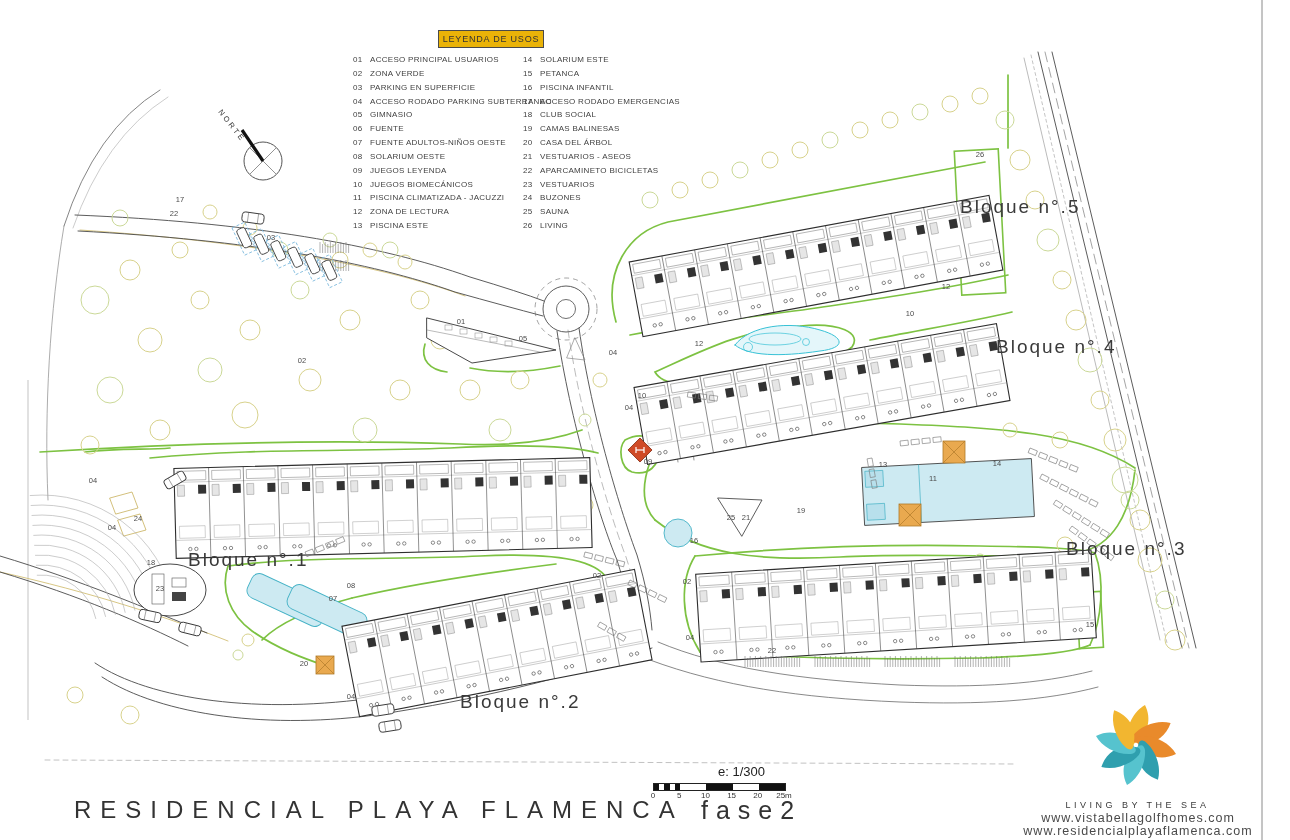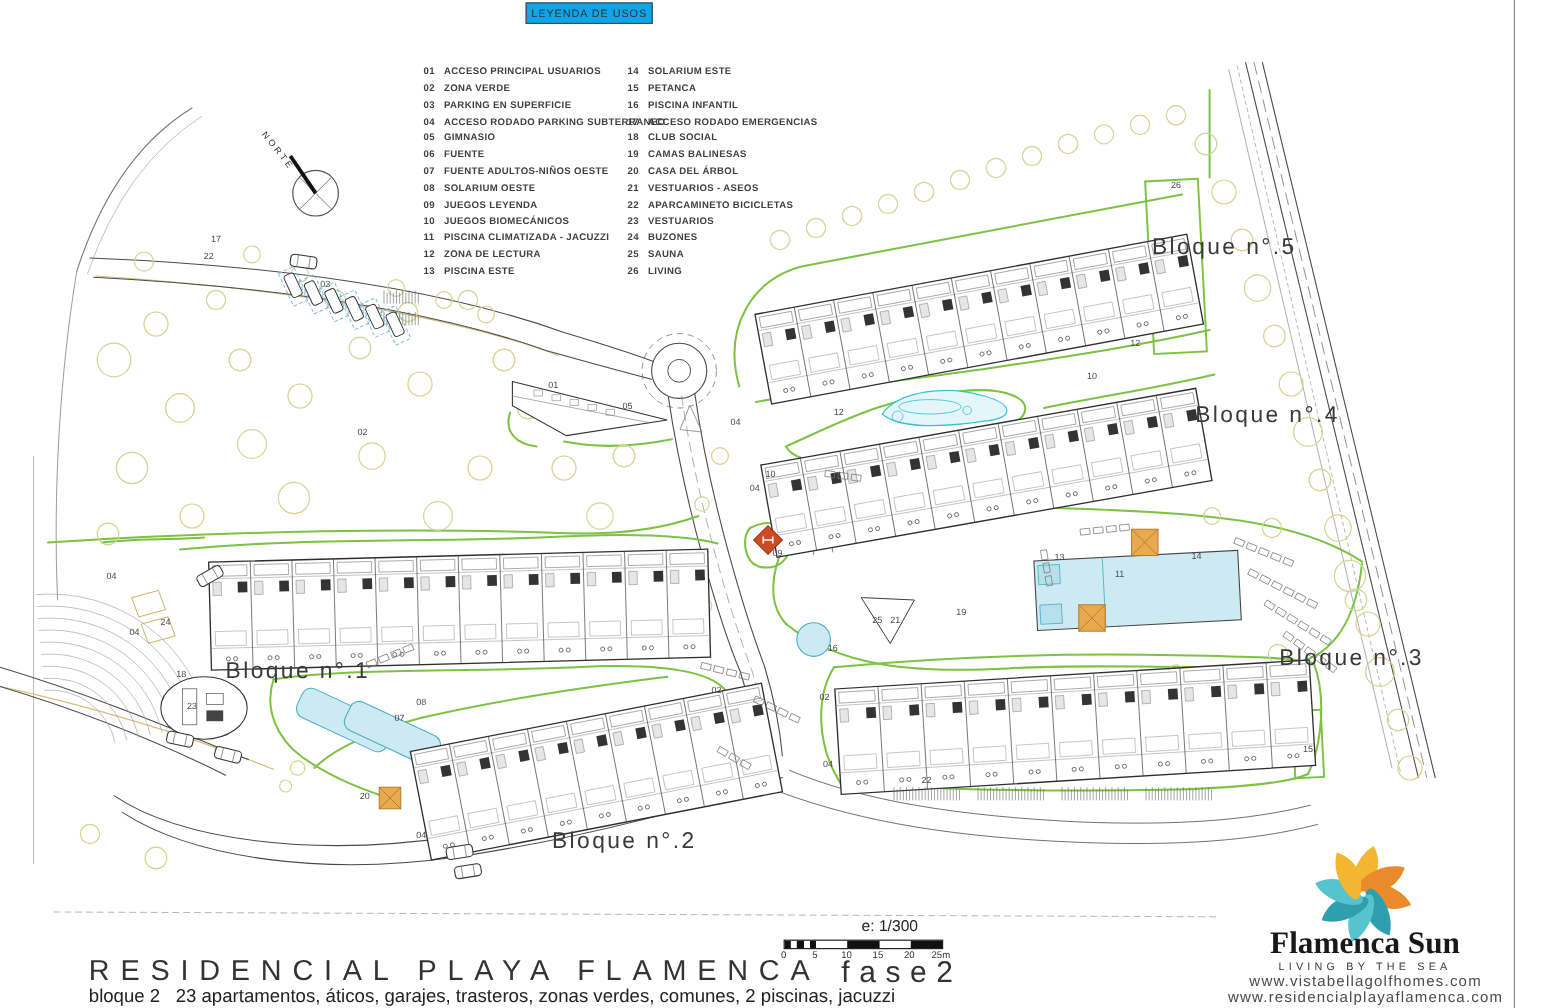--- a/index.html
+++ b/index.html
@@ -1,25 +1,25 @@
 <!DOCTYPE html>
 <html><head>
 <meta charset="utf-8">
 <style>
   html,body{margin:0;padding:0;background:#fff;}
   #page{position:relative;width:1290px;height:840px;background:#fff;overflow:hidden;
         font-family:"Liberation Sans",sans-serif;color:#3c3c3c;}
   #plan-svg{position:absolute;left:0;top:0;}
   
-  #legend-title{position:absolute;left:438px;top:2px;width:104px;height:16px;border:1px solid #4a4a4a;
-    font-size:9px;letter-spacing:.8px;text-align:center;line-height:16px;color:#333;background:#0ea5e9;}
+  #legend-title{position:absolute;left:438px;top:30px;width:104px;height:16px;border:1px solid #4a4a4a;
+    font-size:9px;letter-spacing:.8px;text-align:center;line-height:16px;color:#333;background:#eab308;}
   .leg-col{position:absolute;top:53px;font-size:8px;color:#3f3f3f;letter-spacing:.3px;}
   #leg-col1{left:353px;width:165px;}
   #leg-col2{left:523px;width:150px;}
-  .leg-row{height:13.85px;line-height:13.85px;white-space:nowrap;font-weight:bold;}
+  .leg-row{height:13.85px;line-height:13.85px;white-space:nowrap;}
   .leg-num{display:inline-block;width:17px;}
   
   .bloque-label{position:absolute;font-size:19px;letter-spacing:2px;color:#3a3a3a;white-space:nowrap;}
   .marker{position:absolute;font-size:7.5px;color:#4a4a4a;transform:translate(-50%,-50%);white-space:nowrap;}
   
   #footer-title{position:absolute;left:74px;top:796px;font-size:24px;letter-spacing:9px;color:#333;white-space:nowrap;}
   #footer-phase{position:absolute;left:701px;top:796px;font-size:25px;letter-spacing:8px;color:#333;}
   #footer-sub{position:absolute;left:74px;top:822px;font-size:15.5px;color:#222;white-space:pre;}
   
   #scale-label{position:absolute;left:718px;top:764px;width:76px;font-size:13px;color:#222;}
@@ -989,29 +989,27 @@
       <div class="scale-tick" style="left: 653px;">0</div>
       <div class="scale-tick" style="left: 679.2px;">5</div>
       <div class="scale-tick" style="left: 705.4px;">10</div>
       <div class="scale-tick" style="left: 731.6px;">15</div>
       <div class="scale-tick" style="left: 757.8px;">20</div>
       <div class="scale-tick" style="left: 784px;">25m</div>
     </div>
 
   <div id="footer-title">RESIDENCIAL PLAYA FLAMENCA</div>
   <div id="footer-phase">fase2</div>
-  <div id="footer-sub">bloque 2   23 apartamentos, áticos, garajes, trasteros, zonas verdes, comunes, 2 piscinas, jacuzzi</div>
 
   <svg id="logo-pinwheel" width="88" height="88" viewBox="-44 -44 88 88" style="position:absolute;left:1092px;top:701px;">
       <path d="M0,3 C12,-5 16,-20 9,-34 C-2,-28 -10,-13 -9,1 C-8,7 -4,7 0,3 Z" fill="#f2b630" transform="rotate(0) translate(0,-6)"></path>
       <path d="M0,3 C12,-5 16,-20 9,-34 C-2,-28 -10,-13 -9,1 C-8,7 -4,7 0,3 Z" fill="#e98a2b" transform="rotate(45) translate(0,-6)"></path>
       <path d="M0,3 C12,-5 16,-20 9,-34 C-2,-28 -10,-13 -9,1 C-8,7 -4,7 0,3 Z" fill="#e98a2b" transform="rotate(90) translate(0,-6)"></path>
       <path d="M0,3 C12,-5 16,-20 9,-34 C-2,-28 -10,-13 -9,1 C-8,7 -4,7 0,3 Z" fill="#2f9fae" transform="rotate(135) translate(0,-6)"></path>
       <path d="M0,3 C12,-5 16,-20 9,-34 C-2,-28 -10,-13 -9,1 C-8,7 -4,7 0,3 Z" fill="#56c3ce" transform="rotate(180) translate(0,-6)"></path>
       <path d="M0,3 C12,-5 16,-20 9,-34 C-2,-28 -10,-13 -9,1 C-8,7 -4,7 0,3 Z" fill="#2f9fae" transform="rotate(225) translate(0,-6)"></path>
       <path d="M0,3 C12,-5 16,-20 9,-34 C-2,-28 -10,-13 -9,1 C-8,7 -4,7 0,3 Z" fill="#56c3ce" transform="rotate(270) translate(0,-6)"></path>
       <path d="M0,3 C12,-5 16,-20 9,-34 C-2,-28 -10,-13 -9,1 C-8,7 -4,7 0,3 Z" fill="#f2b630" transform="rotate(315) translate(0,-6)"></path>
     </svg>
-  <div id="logo-name">Flamenca Sun</div>
   <div id="logo-tagline">LIVING BY THE SEA</div>
   <div id="logo-url1">www.vistabellagolfhomes.com</div>
   <div id="logo-url2">www.residencialplayaflamenca.com</div>
 </div>
 
 </body></html>

